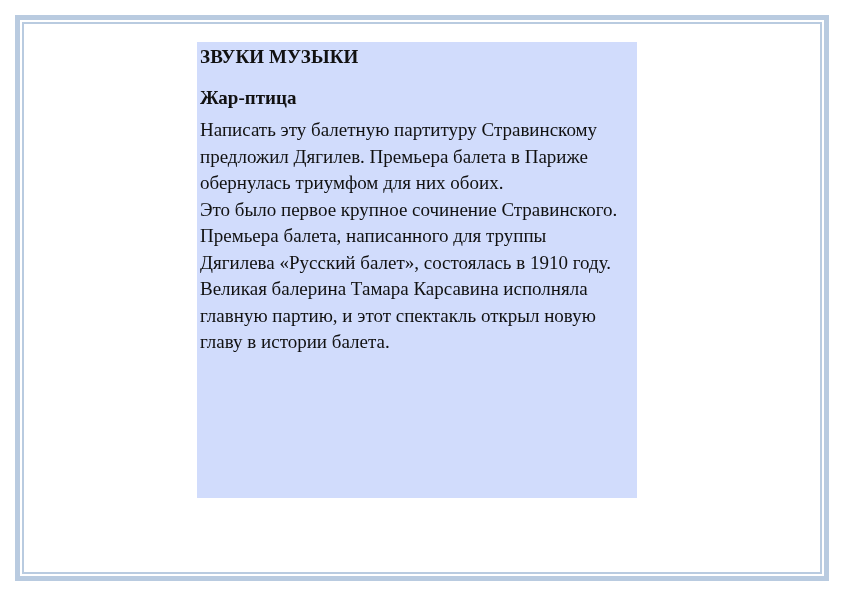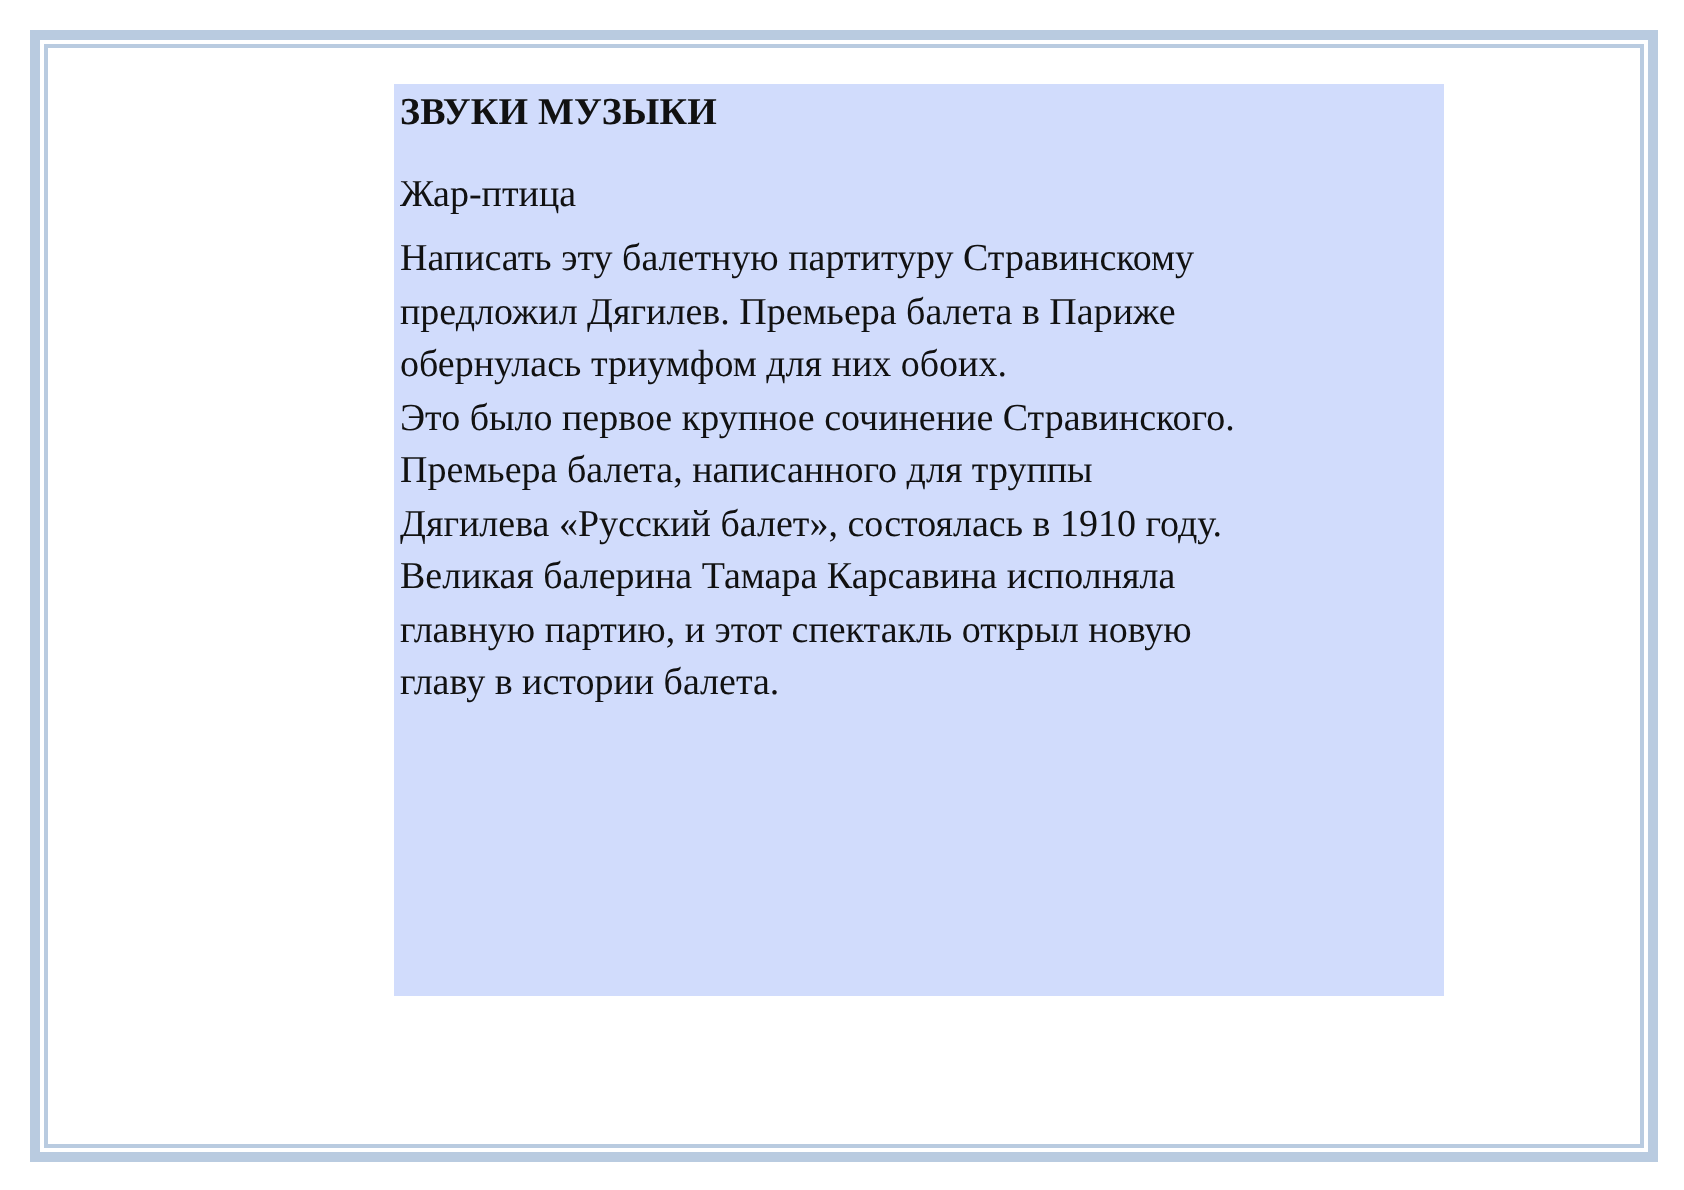--- a/index.html
+++ b/index.html
@@ -30,38 +30,38 @@
       width: 800px;
       height: 552px;
       box-sizing: border-box;
       border: 2px solid #b9cbe0;
       background: #ffffff;
     }
     .text-box {
       position: absolute;
       left: 197px;
       top: 42px;
-      width: 525px;
+      width: 440px;
       height: 456px;
       background: #d1dcfc;
       overflow: hidden;
       font-family: "Liberation Serif", "DejaVu Serif", serif;
       color: #111111;
       box-sizing: border-box;
       padding: 0 0 0 3px;
     }
     .doc-title {
       font-weight: bold;
       font-size: 19px;
       line-height: 22px;
       margin: 4px 0 0 0;
       letter-spacing: 0.1px;
     }
     .doc-subtitle {
-      font-weight: normal;
+      font-weight: bold;
       font-size: 19px;
       line-height: 22px;
       margin: 19px 0 0 0;
     }
     .doc-paragraph {
       font-size: 19px;
       line-height: 26.5px;
       margin: 0;
       white-space: pre-line;
     }

